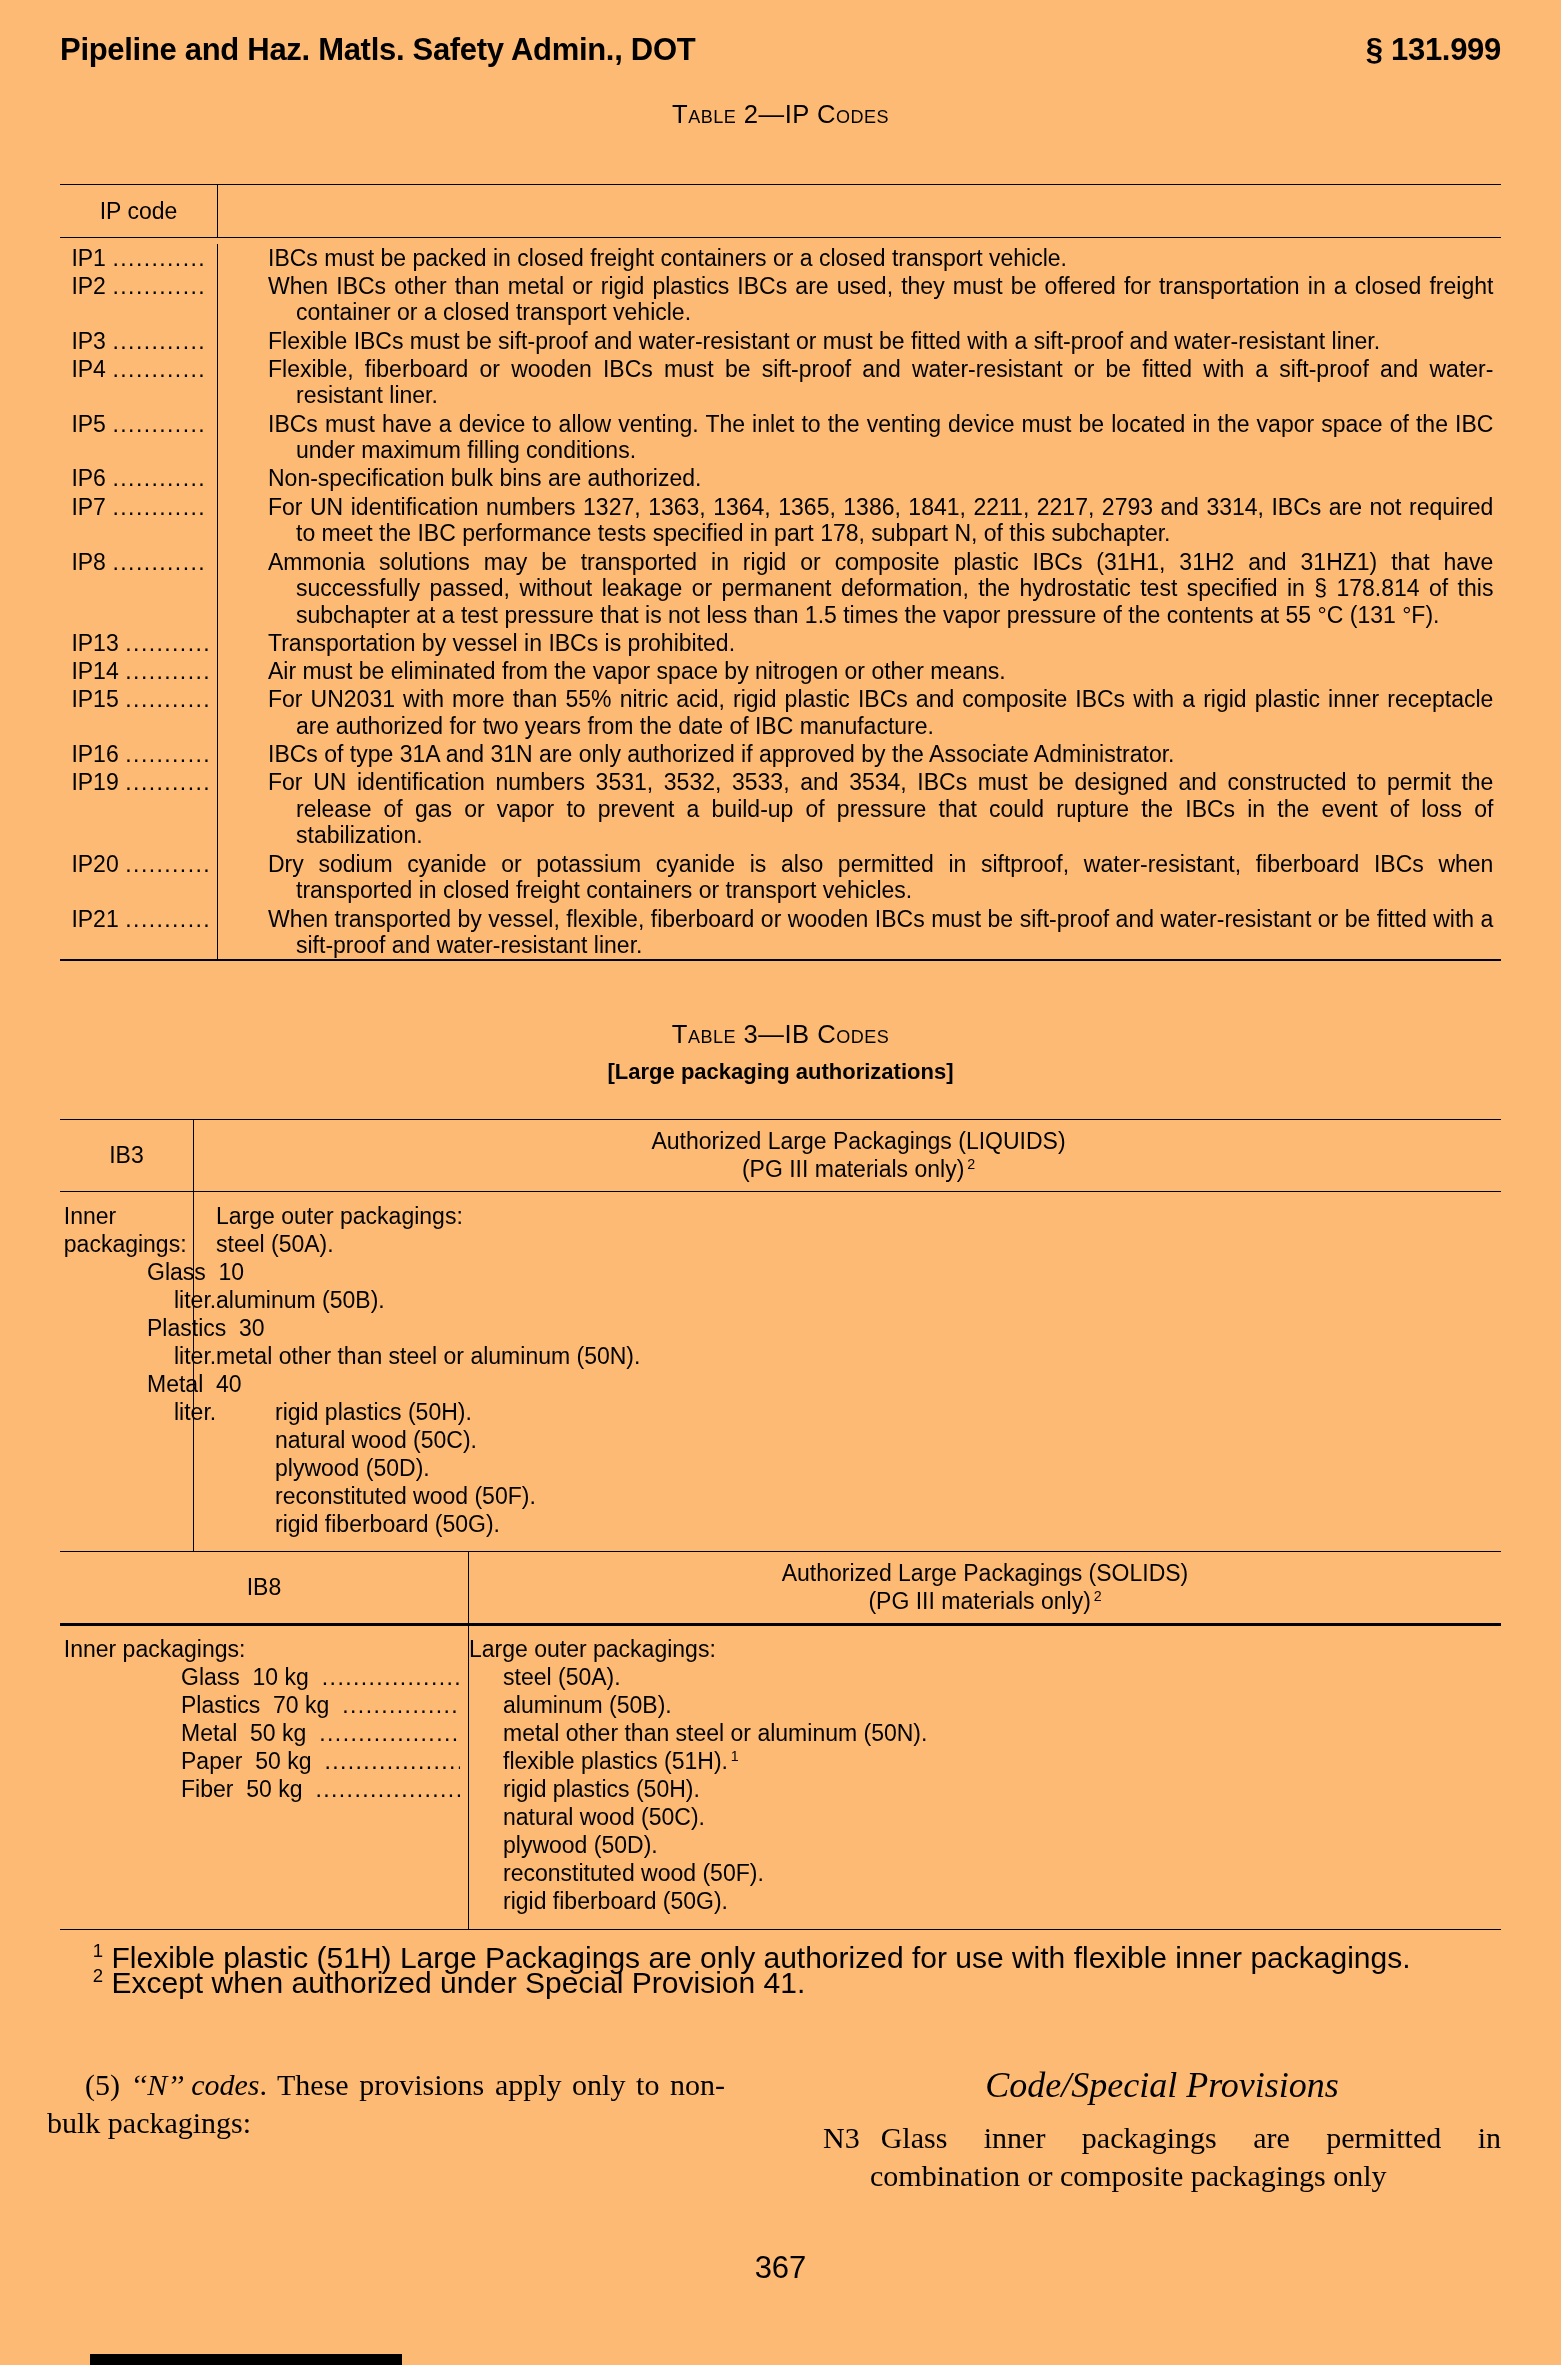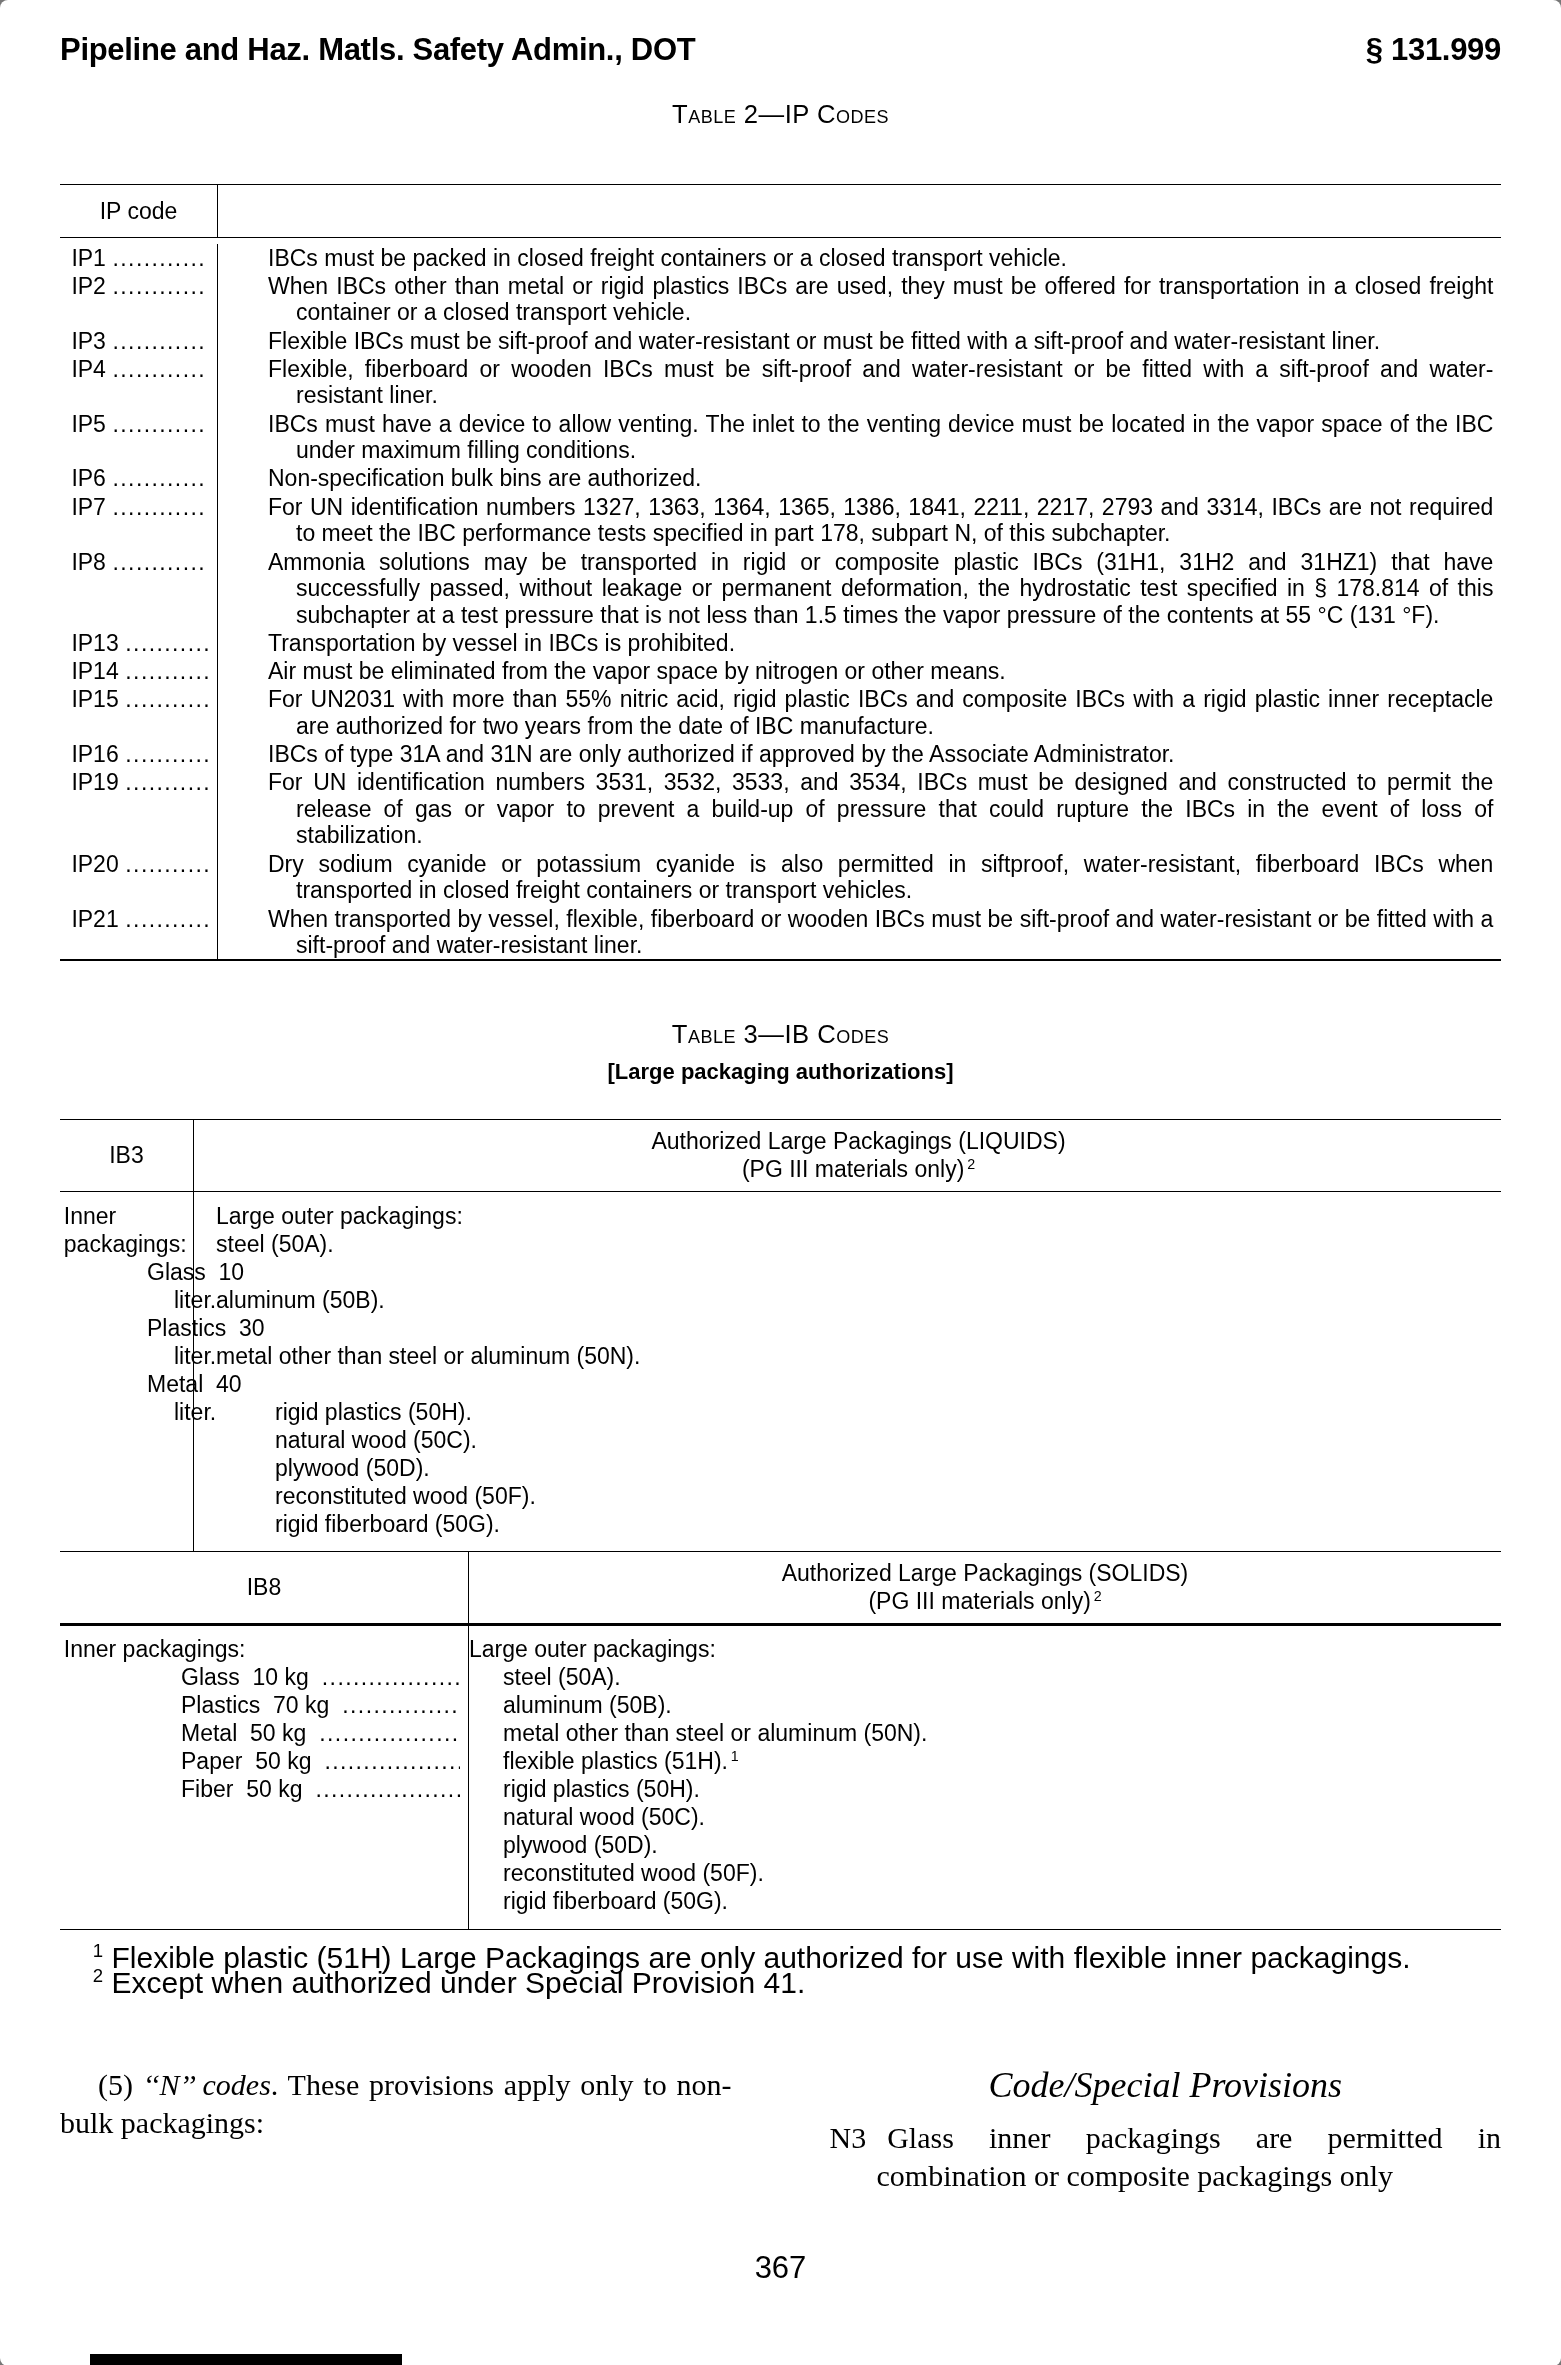--- a/index.html
+++ b/index.html
@@ -1,20 +1,19 @@
 <!DOCTYPE html>
 <html style="font-size:15px"><head>
 <meta charset="utf-8">
 <style>
   html,body { margin:0; padding:0; background:#777; }
   .page {
     position:relative; width:1561px; height:2366px; margin:0 auto;
-    background:#ffffff; color:#000; overflow:hidden;
+    background:#fdba74; color:#000; overflow:hidden;
     font-family:"Liberation Sans", sans-serif;
-    border-radius:8px;
   }
 
   
   .run-head {
     display:flex; justify-content:space-between; align-items:baseline;
     padding:32px 60px 0 60px; font-weight:bold; font-size:31px; letter-spacing:-0.3px;
   }
 
   
   .table-title {
@@ -68,21 +67,21 @@
   .ib8-outer .ind { padding-left:34px; }
   sup { font-size:0.62em; vertical-align:super; line-height:0; margin-left:2.8px; }
 
   
   .footnotes { margin:15px 60px 0 60px; font-size:30px; line-height:25.6px; }
   .footnote { margin-left:30px; }
 
   
   .bottom-cols {
     display:grid; grid-template-columns:1fr 1fr; column-gap:98px;
-    margin:70px 60px 0 60px;
+    margin:70px 60px 0 47px;
     font-family:"Liberation Serif", serif; font-size:30px; line-height:38px;
   }
   .para-left { text-align:justify; text-indent:38px; }
   .sp-header { text-align:center; font-style:italic; font-size:36px; margin-bottom:15px; }
   .n-item { text-align:justify; padding-left:47px; text-indent:-47px; }
   .n-code { margin-right:21px; }
   .it { font-style:italic; }
 
   .page-number {
     position:absolute; left:0; right:0; top:2250px; text-align:center;

